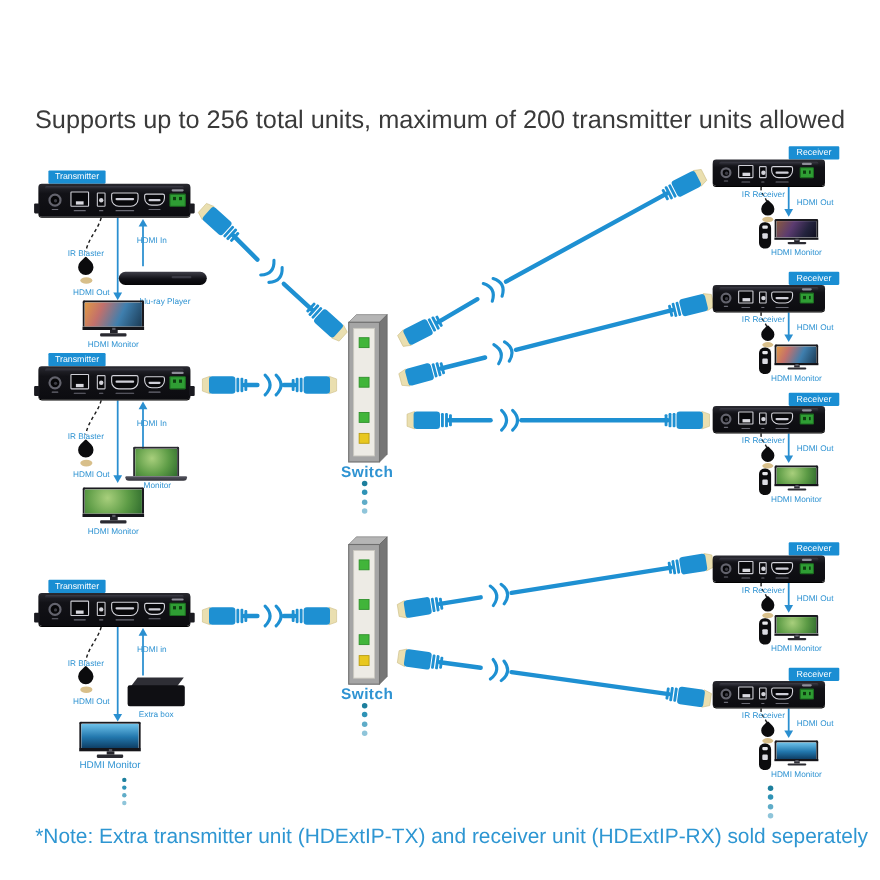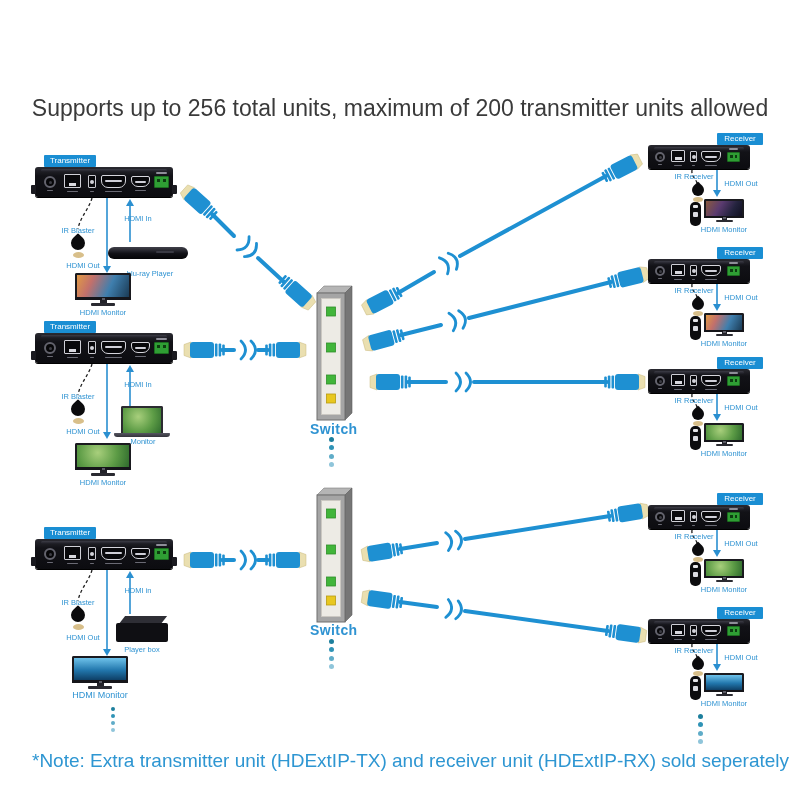--- a/index.html
+++ b/index.html
@@ -298,21 +298,21 @@
     </div>
     <div class="lbl" style="left:88px;top:62px;width:40px;">HDMI in</div>
     <div class="lbl" style="left:20px;top:74px;width:56px;">IR Blaster</div>
     <div class="drop" style="left:41px;top:84px;"></div>
     <div class="tan" style="left:43px;top:100px;"></div>
     <div class="lbl" style="left:32px;top:109px;width:42px;">HDMI Out</div>
     <div class="cbox" style="left:86px;top:92px;">
       <div class="cb-top"></div>
       <div class="cb-front"></div>
     </div>
-    <div class="lbl" style="left:80px;top:121px;width:64px;">Player box</div>
+    <div class="lbl" style="left:80px;top:121px;width:64px;">Extra box</div>
     <div class="mon mon-tx" style="left:42px;top:132px;">
       <div class="scr scr-ocean"></div>
       <div class="strip"></div>
       <div class="neck"></div>
       <div class="base"></div>
     </div>
     <div class="lbl" style="left:22px;top:167px;width:96px;font-size:9px;">HDMI Monitor</div>
     <div class="vdots vdots-sm" style="left:78px;top:180px;">
       <span></span>
         <span></span>

